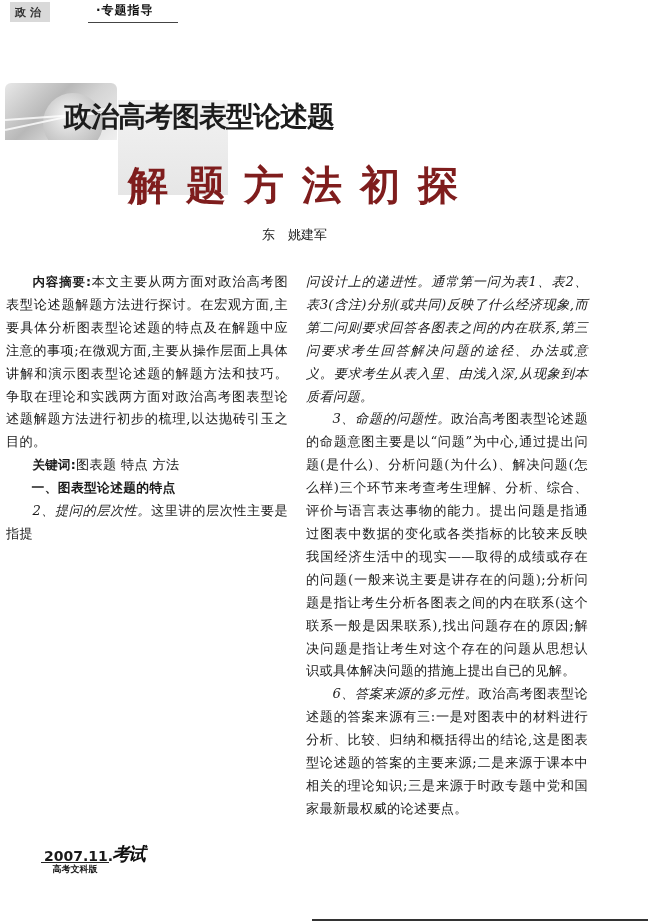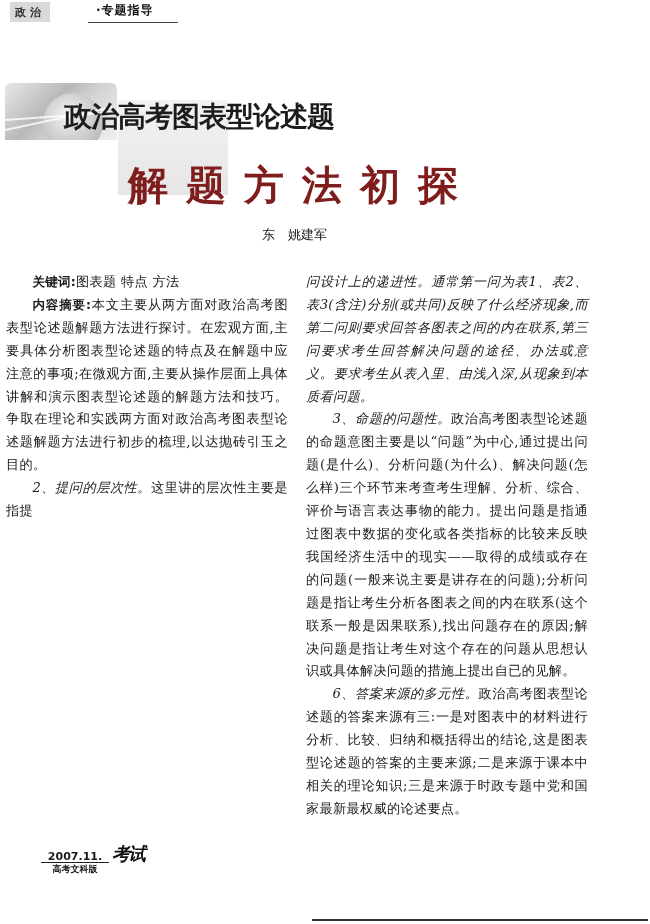--- a/index.html
+++ b/index.html
@@ -51,21 +51,21 @@
   .col { position:absolute; font-size:13.2px; line-height:22.9px; text-align:justify; letter-spacing:0.3px; }
   .col-left { left:6px; top:271px; width:282px; }
   .col-right { left:306px; top:271px; width:282px; }
   .col p { text-indent:2em; }
   .col p.noindent { text-indent:0;font-style:italic; }
   .col .bold-lead { font-weight:bold; font-family:"DejaVu Sans",sans-serif; font-size:12.5px; }
   .col .heading { font-weight:bold; font-family:"DejaVu Sans",sans-serif; font-size:12.8px; text-indent:2em; }
   .col .italic-lead { font-style:italic; }
 
   .footer-block { position:absolute; left:44px; top:851px; width:62px; text-align:center; font-family:"DejaVu Sans",sans-serif; }
-  .footer-date { font-size:11px; font-weight:bold; display:block; line-height:11px; }
+  .footer-date { font-size:14px; font-weight:bold; display:block; line-height:11px; }
   .footer-line { display:block; height:1px; background:#222; margin:0 -3px; }
   .footer-edition { font-size:9px; font-weight:bold; display:block; line-height:12px; }
   .footer-logo {
     position:absolute; left:112px; top:842px; font-size:18px; font-weight:bold;
     font-style:italic; font-family:"DejaVu Serif",serif; letter-spacing:-2px; color:#111;
   }
   .bottom-rule { position:absolute; left:312px; top:919px; width:336px; height:2px; background:#333; }
 </style>
 </head>
 <body>
@@ -80,25 +80,26 @@
   <div class="ray" style="left:0;top:36px;width:110px;transform:rotate(-4deg);"></div>
 </div>
 <div class="title-shadow-box"></div>
 
 <h1 class="title-main">政治高考图表型论述题</h1>
 <h2 class="title-sub">解题方法初探</h2>
 <div class="author">东　姚建军</div>
 
 <div class="col col-left">
   <p>
+    <span class="bold-lead">内容摘要:</span><span>本文主要从两方面对政治高考图表型论述题解题方法进行探讨。在宏观方面,主要具体分析图表型论述题的特点及在解题中应注意的事项;在微观方面,主要从操作层面上具体讲解和演示图表型论述题的解题方法和技巧。争取在理论和实践两方面对政治高考图表型论述题解题方法进行初步的梳理,以达抛砖引玉之目的。</span>
+  </p>
+  <p>
     <span class="bold-lead">关键词:</span><span>图表题 特点 方法</span>
   </p>
-  <p>
-    <span class="bold-lead">内容摘要:</span><span>本文主要从两方面对政治高考图表型论述题解题方法进行探讨。在宏观方面,主要具体分析图表型论述题的特点及在解题中应注意的事项;在微观方面,主要从操作层面上具体讲解和演示图表型论述题的解题方法和技巧。争取在理论和实践两方面对政治高考图表型论述题解题方法进行初步的梳理,以达抛砖引玉之目的。</span>
-  </p>
+  <p class="heading">一、图表型论述题的特点</p>
   <p>
     <span class="italic-lead">2、提问的层次性。</span><span>这里讲的层次性主要是指提</span>
   </p>
 </div>
 
 <div class="col col-right">
   <p class="noindent">问设计上的递进性。通常第一问为表1、表2、表3(含注)分别(或共同)反映了什么经济现象,而第二问则要求回答各图表之间的内在联系,第三问要求考生回答解决问题的途径、办法或意义。要求考生从表入里、由浅入深,从现象到本质看问题。</p>
   <p>
     <span class="italic-lead">3、命题的问题性。</span><span>政治高考图表型论述题的命题意图主要是以“问题”为中心,通过提出问题(是什么)、分析问题(为什么)、解决问题(怎么样)三个环节来考查考生理解、分析、综合、评价与语言表达事物的能力。提出问题是指通过图表中数据的变化或各类指标的比较来反映我国经济生活中的现实——取得的成绩或存在的问题(一般来说主要是讲存在的问题);分析问题是指让考生分析各图表之间的内在联系(这个联系一般是因果联系),找出问题存在的原因;解决问题是指让考生对这个存在的问题从思想认识或具体解决问题的措施上提出自已的见解。</span>
   </p>

